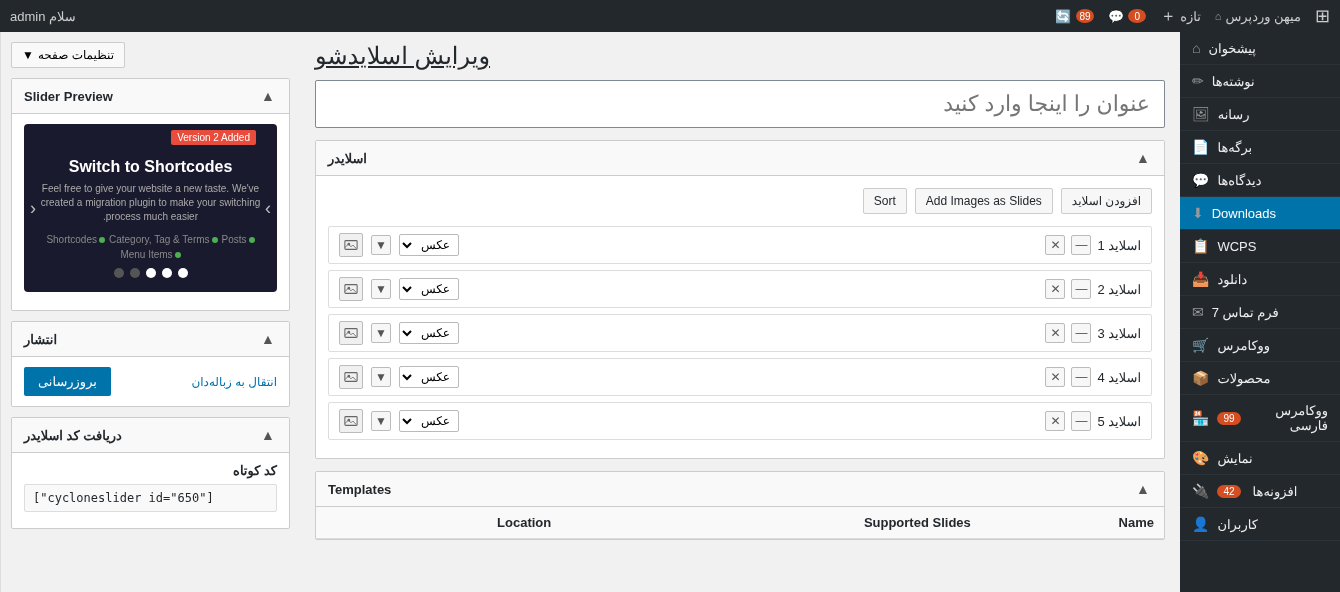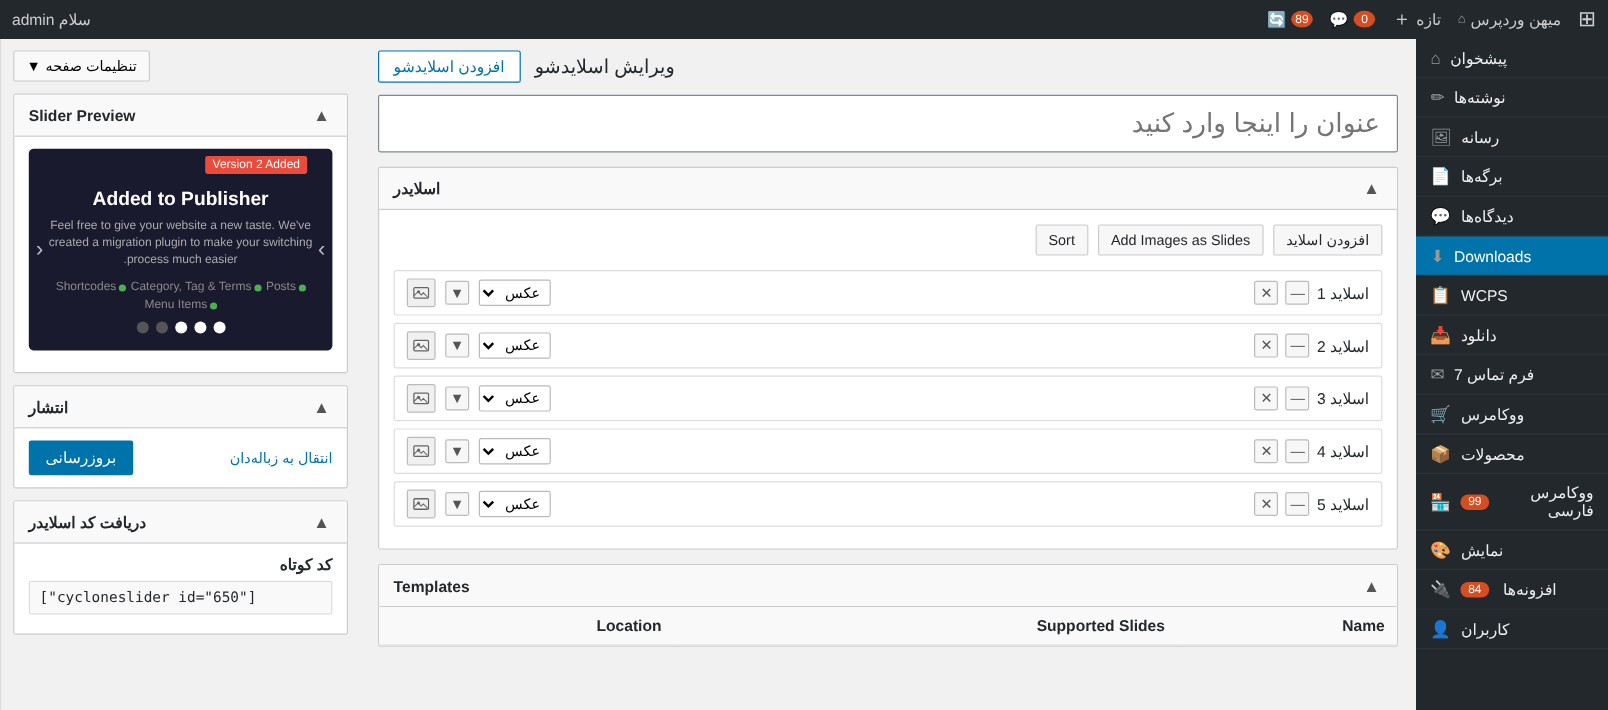--- a/index.html
+++ b/index.html
@@ -121,23 +121,24 @@
 
     
     .page-header {
       display: flex;
       align-items: center;
       justify-content: flex-end;
       gap: 12px;
       margin-bottom: 10px;
     }
     .page-title {
-      font-size: 16px;
+      font-size: 24px;
       font-weight: 400;
       color: #23282d;
+      text-decoration: underline;
     }
     .btn-add-slider {
       background: #fff;
       border: 1px solid #0073aa;
       color: #0073aa;
       padding: 5px 12px;
       border-radius: 2px;
       cursor: pointer;
       font-size: 13px;
     }
@@ -515,35 +516,34 @@
       <span>ووکامرس فارسی</span>
       <span class="sidebar-badge">99</span>
       <span class="sidebar-icon">🏪</span>
     </div>
     <div class="sidebar-item">
       <span>نمایش</span>
       <span class="sidebar-icon">🎨</span>
     </div>
     <div class="sidebar-item">
       <span>افزونه‌ها</span>
-      <span class="sidebar-badge">84</span>
+      <span class="sidebar-badge">42</span>
       <span class="sidebar-icon">🔌</span>
     </div>
     <div class="sidebar-item">
       <span>کاربران</span>
       <span class="sidebar-icon">👤</span>
     </div>
   </div>
 
   <div class="main-content">
 
     
     <div class="page-header">
       <h1 class="page-title">ویرایش اسلایدشو</h1>
-      <button class="btn-add-slider">افزودن اسلایدشو</button>
     </div>
 
     
     <input class="title-input" type="text" placeholder="عنوان را اینجا وارد کنید" style="">
 
     
     <div class="section-box">
       <div class="section-header">
         <span class="section-toggle">▲</span>
         <span class="section-title">اسلایدر</span>
@@ -702,21 +702,21 @@
     <div class="panel-box">
       <div class="panel-box-header">
         <span class="section-toggle">▲</span>
         <span class="section-title">Slider Preview</span>
       </div>
       <div class="panel-box-body">
         <div class="slider-preview-box">
           <span class="version-badge">Version 2 Added</span>
           <span class="preview-nav left">‹</span>
           <span class="preview-nav right">›</span>
-          <div class="slider-preview-title">Added to Publisher</div>
+          <div class="slider-preview-title">Switch to Shortcodes</div>
           <div class="slider-preview-desc">Feel free to give your website a new taste. We've created a migration plugin to make your switching process much easier.</div>
           <div class="slider-row-cols">
             <div class="slider-col-item">
               <span class="dot-sm"></span>
               <span>Posts</span>
             </div>
             <div class="slider-col-item">
               <span class="dot-sm"></span>
               <span>Category, Tag &amp; Terms</span>
             </div>

